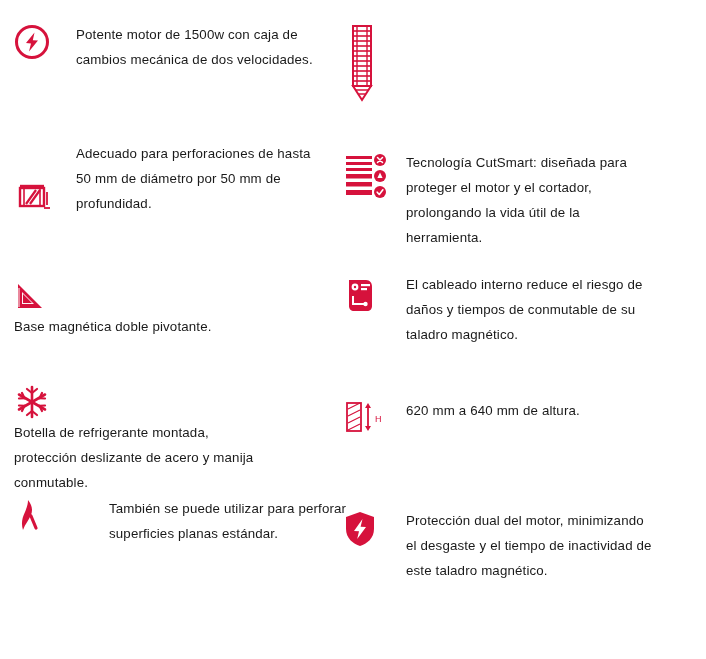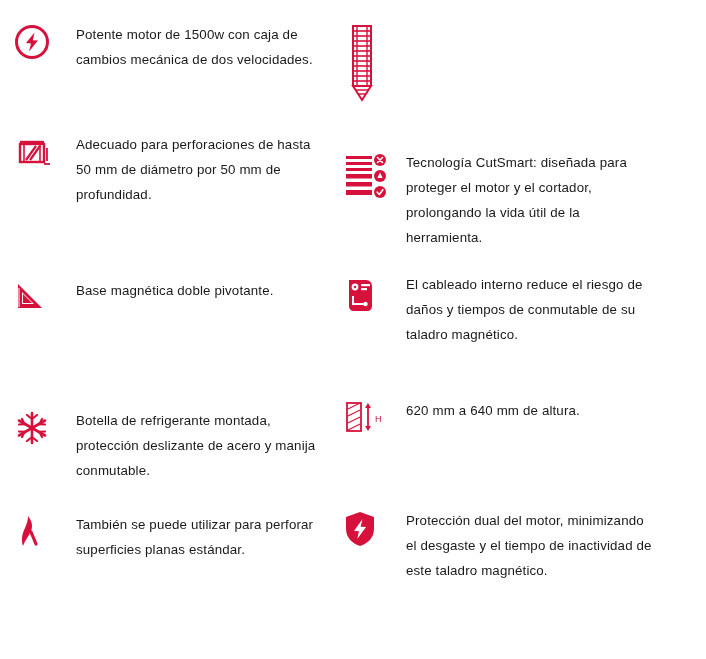--- a/index.html
+++ b/index.html
@@ -60,49 +60,49 @@
     <div class="feature" style="top:22px;">
       <div class="icon-cell">
         <svg width="36" height="36" viewBox="0 0 36 36">
           <circle cx="18" cy="18" r="15.5" fill="none" stroke="#d6123c" stroke-width="3"></circle>
           <path d="M20.5 8.5 L12 19 L17 19.4 L15 27.5 L24 16.6 L18.8 16.3 Z" fill="#d6123c"></path>
         </svg>
       </div>
       <div class="feature-text">Potente motor de 1500w con caja de cambios mecánica de dos velocidades.</div>
     </div>
 
-    <div class="feature" style="top:132px;">
+    <div class="feature" style="top:141px;align-items:flex-end;">
       <div class="icon-cell">
         <svg width="38" height="38" viewBox="0 0 38 38">
           <rect x="6" y="10" width="24" height="18" fill="none" stroke="#d6123c" stroke-width="2.4"></rect>
           <line x1="6" y1="8" x2="30" y2="8" stroke="#d6123c" stroke-width="2.4"></line>
           <line x1="10" y1="10" x2="10" y2="28" stroke="#d6123c" stroke-width="1.6"></line>
           <line x1="26" y1="10" x2="26" y2="28" stroke="#d6123c" stroke-width="1.6"></line>
           <path d="M12 26 L22 12" stroke="#d6123c" stroke-width="2.2"></path>
           <path d="M16 26 L26 12" stroke="#d6123c" stroke-width="2.2"></path>
           <line x1="33" y1="14" x2="33" y2="27" stroke="#d6123c" stroke-width="1.8"></line>
           <line x1="30" y1="30" x2="36" y2="30" stroke="#d6123c" stroke-width="1.8"></line>
         </svg>
       </div>
       <div class="feature-text">Adecuado para perforaciones de hasta 50 mm de diámetro por 50 mm de profundidad.</div>
     </div>
 
-    <div class="feature" style="top:278px;">
+    <div class="feature" style="top:278px;flex-direction:column;">
       <div class="icon-cell">
         <svg width="34" height="34" viewBox="0 0 34 34">
           <path d="M4 4 L4 28 L28 28 Z" fill="#d6123c"></path>
           <path d="M8 12 L8 24 L20 24 Z" fill="#ffffff" opacity="0.95"></path>
           <path d="M9 14 L9 23 L18 23 Z" fill="#d6123c"></path>
           <line x1="5" y1="8" x2="5" y2="27" stroke="#ffffff" stroke-width="1"></line>
         </svg>
       </div>
       <div class="feature-text">Base magnética doble pivotante.</div>
     </div>
 
-    <div class="feature" style="top:408px;">
+    <div class="feature" style="top:382px;flex-direction:column;">
       <div class="icon-cell">
         <svg width="36" height="36" viewBox="0 0 36 36">
           <g stroke="#d6123c" stroke-width="2.6" stroke-linecap="round">
             <line x1="18" y1="3" x2="18" y2="33"></line>
             <line x1="5" y1="10.5" x2="31" y2="25.5"></line>
             <line x1="5" y1="25.5" x2="31" y2="10.5"></line>
           </g>
           <g stroke="#d6123c" stroke-width="2.2" stroke-linecap="round">
             <line x1="18" y1="9" x2="13" y2="5"></line>
             <line x1="18" y1="9" x2="23" y2="5"></line>
@@ -115,21 +115,21 @@
             <line x1="10.5" y1="21.8" x2="5" y2="21.5"></line>
             <line x1="10.5" y1="21.8" x2="8" y2="27"></line>
             <line x1="25.5" y1="14.2" x2="31" y2="14.5"></line>
             <line x1="25.5" y1="14.2" x2="28" y2="9"></line>
           </g>
         </svg>
       </div>
       <div class="feature-text">Botella de refrigerante montada, protección deslizante de acero y manija conmutable.</div>
     </div>
 
-    <div class="feature" style="top:512px;">
+    <div class="feature" style="top:496px;gap:33px;">
       <div class="icon-cell">
         <svg width="30" height="36" viewBox="0 0 30 36">
           <path d="M14 2 C18 7 19 12 17 17 C15 22 11 26 9 32 C7 26 8 20 11 14 C13 9 14 6 14 2 Z" fill="#d6123c"></path>
           <path d="M17 18 L22 30" stroke="#d6123c" stroke-width="3.2" stroke-linecap="round"></path>
         </svg>
       </div>
       <div class="feature-text">También se puede utilizar para perforar superficies planas estándar.</div>
     </div>
 
   </div>

